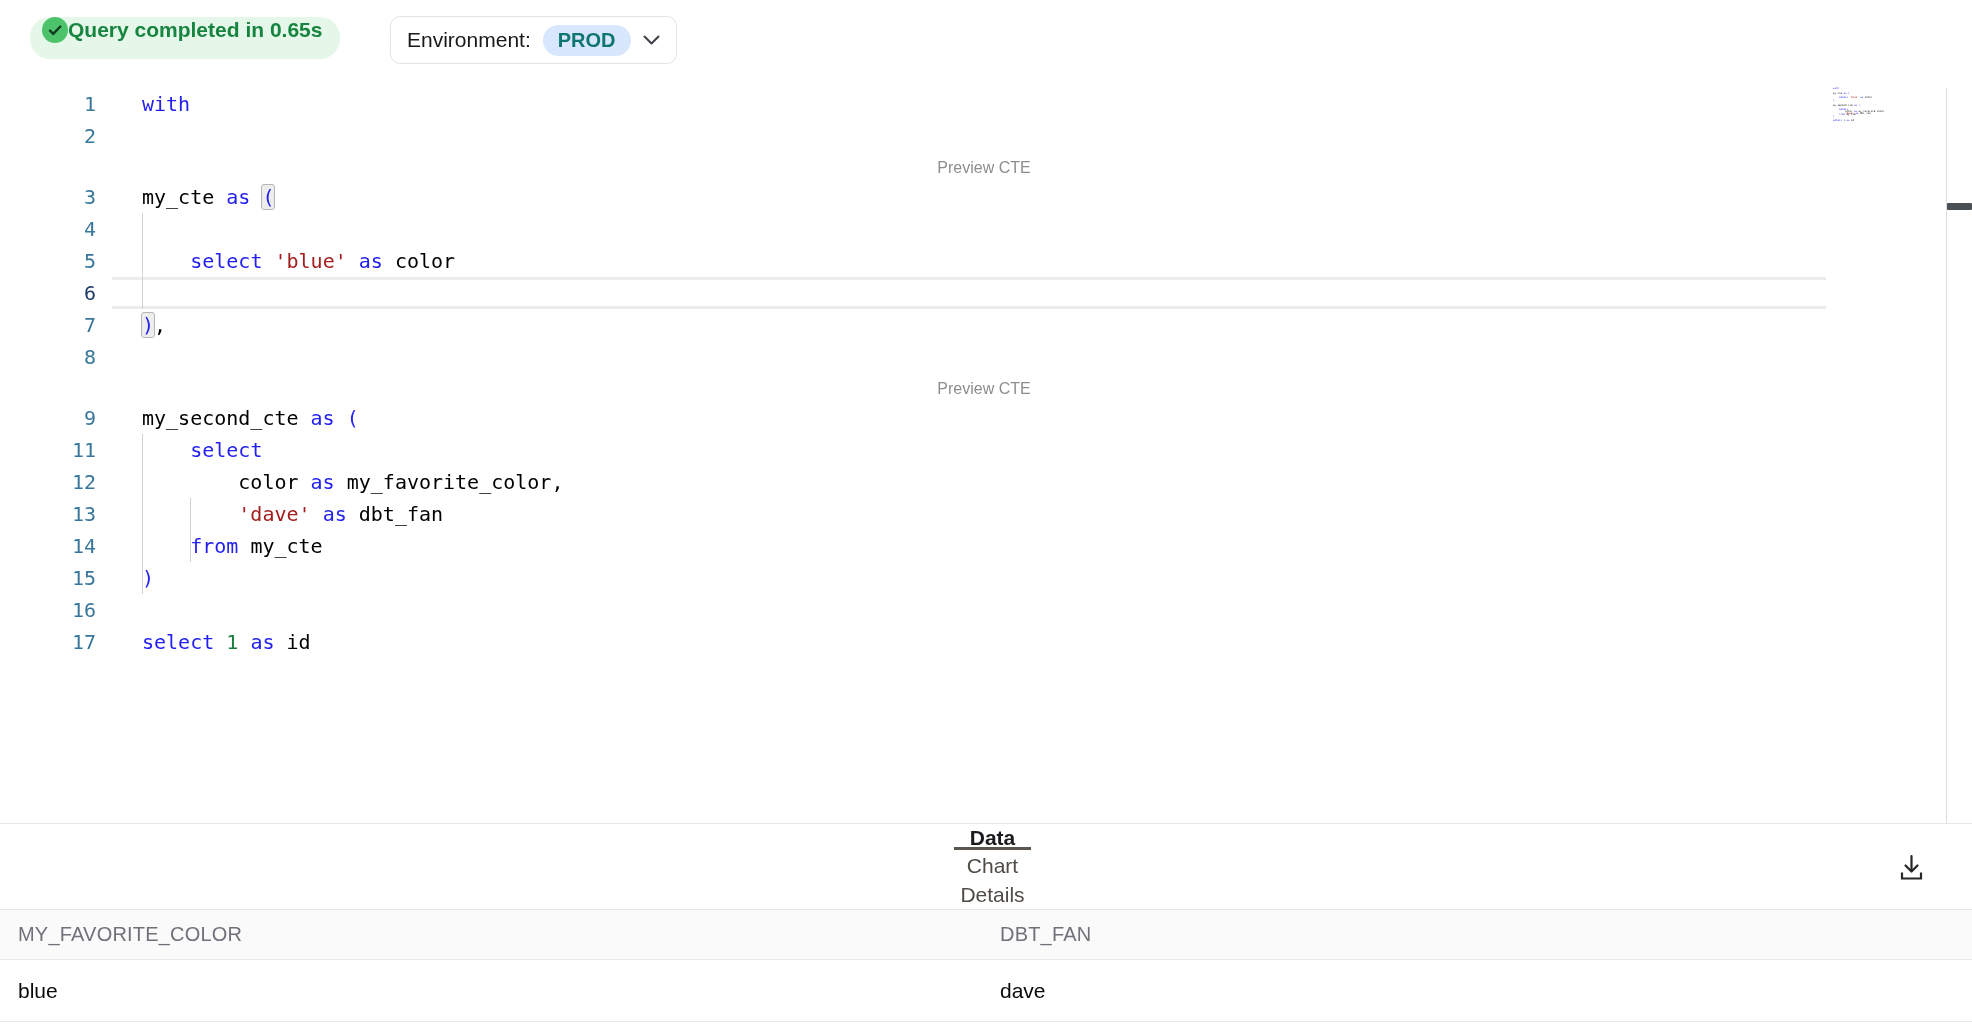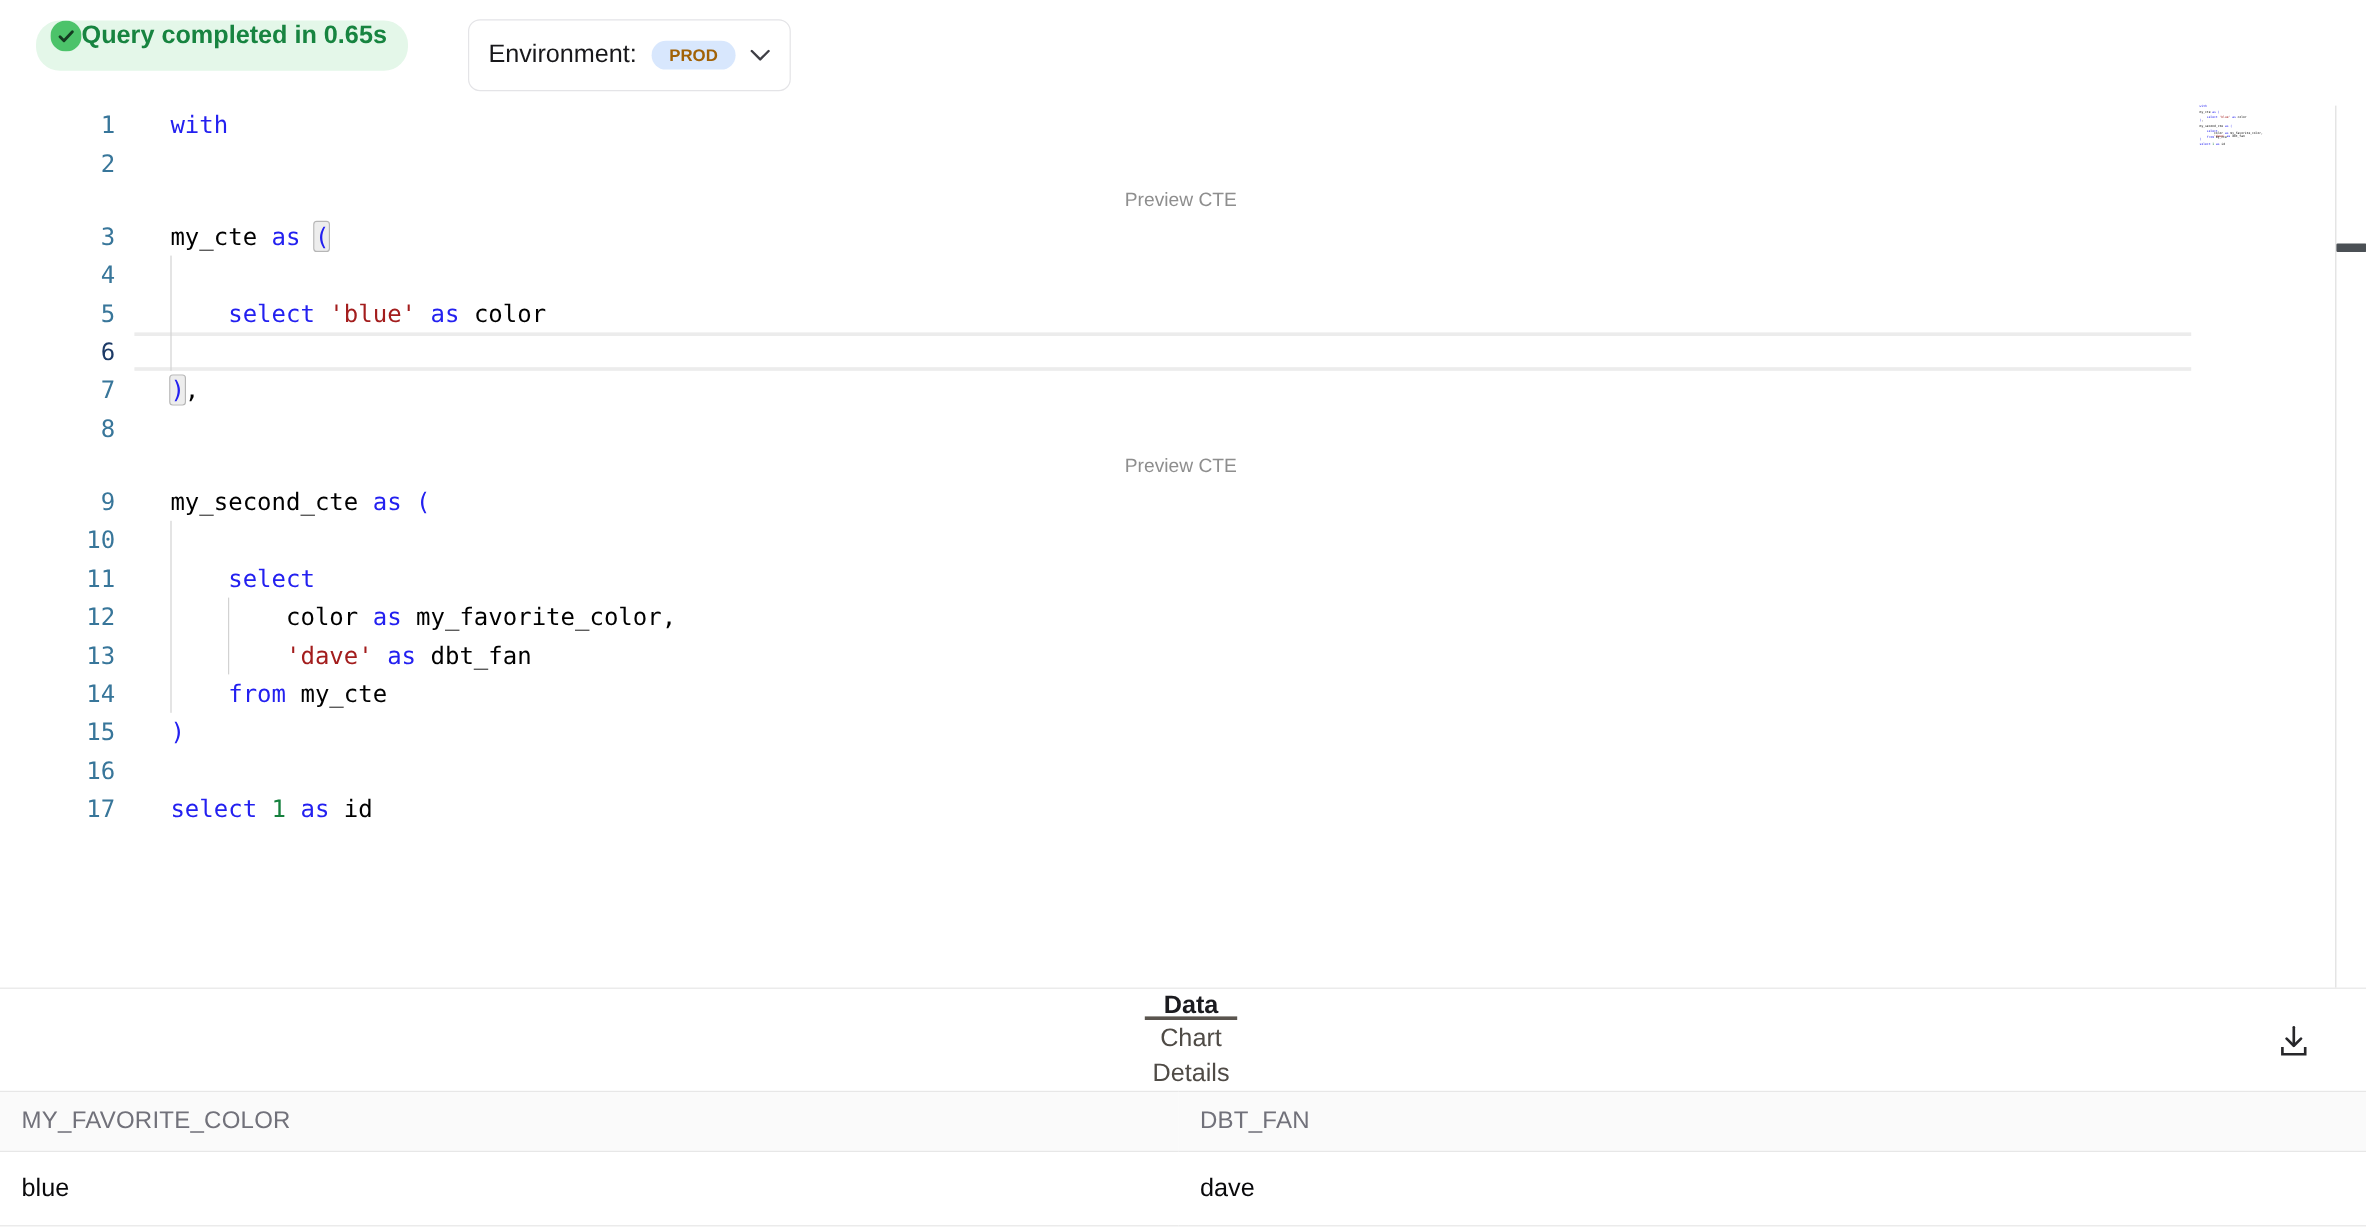--- a/index.html
+++ b/index.html
@@ -13,24 +13,24 @@
   *{margin:0;padding:0;box-sizing:border-box;}
   html,body{width:1972px;height:1026px;overflow:hidden;background:#ffffff;
     font-family:"Liberation Sans",sans-serif;}
   .app{position:relative;width:1972px;height:1026px;background:#fff;}
 
   
   .topbar{position:absolute;left:0;top:0;width:100%;height:88px;}
   .status-badge{position:absolute;left:30px;top:17px;height:42px;display:flex;align-items:center;
     padding:0 18px 16px 12px;border-radius:20px;background:var(--status-bg);}
   .status-badge .txt{color:var(--status-text);font-size:21px;font-weight:600;}
-  .env-select{position:absolute;left:390px;top:16px;height:60px;display:flex;align-items:center;
+  .env-select{position:absolute;left:390px;top:16px;height:48px;display:flex;align-items:center;
     gap:12px;padding:0 16px;border:1px solid #e4e4e7;border-radius:10px;background:#fff;cursor:pointer;}
   .env-select .lbl{font-size:21px;color:#18181b;}
-  .env-pill{background:var(--env-pill-bg);color:#a16207;font-weight:600;font-size:14px;
+  .env-pill{background:var(--env-pill-bg);color:#0f766e;font-weight:600;font-size:20px;
     padding:4px 15px;border-radius:999px;}
 
   
   .editor{position:absolute;left:0;top:88px;width:1972px;height:735px;background:#fff;}
   .rows{position:relative;width:1826px;}
   .row{display:flex;height:32px;}
   .row.widget{height:29px;}
   .gutter{flex:0 0 112px;text-align:right;padding-right:16px;
     font-family:"DejaVu Sans Mono",monospace;font-size:20px;line-height:32px;color:var(--gutter);}
   .row.active .gutter{color:var(--gutter-active);}
@@ -133,24 +133,20 @@
           <span class="gutter">8</span>
           <span class="content"></span>
         </div>
         <div class="row widget">
           <span class="gutter"></span>
           <span class="content">Preview CTE</span>
         </div>
         <div class="row">
           <span class="gutter">9</span>
           <span class="content"><span>my_second_cte </span><span class="tk-kw">as</span><span> </span><span class="tk-kw">(</span></span>
-        </div>
-        <div class="row">
-          <span class="gutter">10</span>
-          <span class="content"></span>
         </div>
         <div class="row">
           <span class="gutter">11</span>
           <span class="content"><span>    </span><span class="tk-kw">select</span></span>
         </div>
         <div class="row">
           <span class="gutter">12</span>
           <span class="content"><span>        color </span><span class="tk-kw">as</span><span> my_favorite_color,</span></span>
         </div>
         <div class="row">

